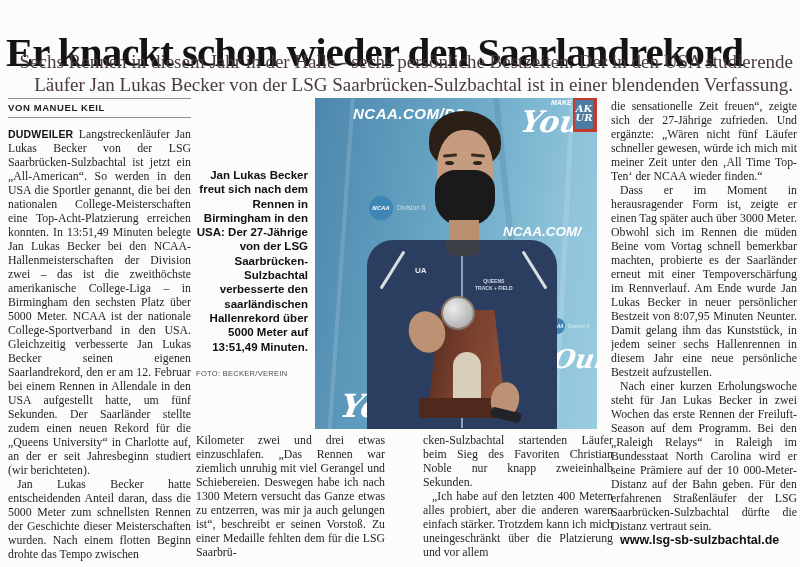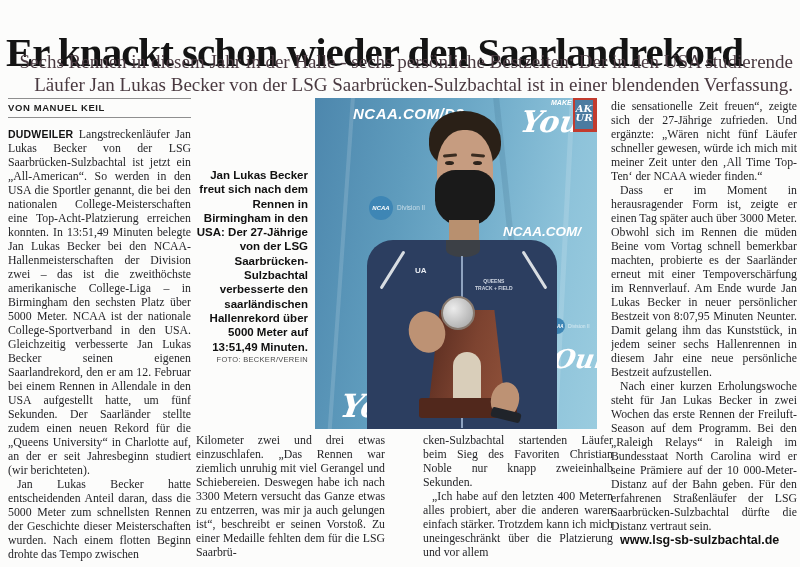--- a/index.html
+++ b/index.html
@@ -26,21 +26,21 @@
   .col4{left:611px;top:99px;width:186px;height:466px;}
   .city-lead{font-family:"Liberation Sans",sans-serif;font-weight:bold;font-size:10.5px;
              letter-spacing:.2px;color:#111;}
   .website{font-family:"Liberation Sans",sans-serif;font-weight:bold;font-size:12.5px;
            color:#111;text-indent:0;margin-top:1px;}
   
   .caption-block{position:absolute;left:196px;top:168px;width:112px;}
   .caption{font-family:"Liberation Sans",sans-serif;font-weight:bold;font-size:11.5px;
            line-height:14.3px;color:#101010;text-align:right;}
   .photo-credit{font-family:"Liberation Sans",sans-serif;font-size:7.5px;letter-spacing:.3px;
-                color:#4a4a4a;margin-top:1px;text-align:right;}
+                color:#4a4a4a;margin-top:15px;text-align:left;}
   
   .photo{position:absolute;left:315px;top:98px;width:282px;height:331px;overflow:hidden;
          background:linear-gradient(100deg,#4d87ad 0%,#5f9cbd 30%,#74afcc 55%,#8ec3da 80%,#9accdf 100%);}
   .fold{position:absolute;background:rgba(255,255,255,.14);}
   .fold.f1{left:24px;top:-10px;width:4px;height:360px;transform:rotate(4deg);}
   .fold.f2{left:196px;top:-10px;width:6px;height:360px;transform:rotate(-6deg);background:rgba(0,40,70,.10);}
   .fold.f3{left:246px;top:-10px;width:5px;height:360px;transform:rotate(3deg);}
   .bd-txt{position:absolute;color:#fff;font-family:"Liberation Sans",sans-serif;
           font-weight:bold;font-style:italic;white-space:nowrap;}
   .script{font-family:"DejaVu Serif",serif;font-style:italic;font-weight:bold;
@@ -169,21 +169,21 @@
     <div class="trophy-body"></div>
     <div class="trophy-arch"></div>
     <div class="trophy-base"></div>
     <div class="trophy-medal"></div>
     <div class="hand left"></div>
     <div class="hand right"></div>
     <div class="watch"></div>
   </div>
 
   <div class="body-col col2">
-    <p class="noindent">Kilometer zwei und drei etwas einzuschlafen. „Das Rennen war ziemlich unruhig mit viel Gerangel und Schiebereien. Deswegen habe ich nach 3300 Metern versucht das Ganze etwas zu entzerren, was mir ja auch gelungen ist“, beschreibt er seinen Vorstoß. Zu einer Medaille fehlten dem für die LSG Saarbrü-</p>
+    <p class="noindent">Kilometer zwei und drei etwas einzuschlafen. „Das Rennen war ziemlich unruhig mit viel Gerangel und Schiebereien. Deswegen habe ich nach 1300 Metern versucht das Ganze etwas zu entzerren, was mir ja auch gelungen ist“, beschreibt er seinen Vorstoß. Zu einer Medaille fehlten dem für die LSG Saarbrü-</p>
   </div>
 
   <div class="body-col col3">
     <p class="noindent">cken-Sulzbachtal startenden Läufer beim Sieg des Favoriten Christian Noble nur knapp zweieinhalb Sekunden.</p>
     <p>„Ich habe auf den letzten 400 Metern alles probiert, aber die anderen waren einfach stärker. Trotzdem kann ich mich uneingeschränkt über die Platzierung und vor allem</p>
   </div>
 
   <div class="body-col col4">
     <p class="noindent">die sensationelle Zeit freuen“, zeigte sich der 27-Jährige zufrieden. Und ergänzte: „Wären nicht fünf Läufer schneller gewesen, würde ich mich mit meiner Zeit unter den ‚All Time Top-Ten‘ der NCAA wieder finden.“</p>
     <p>Dass er im Moment in herausragender Form ist, zeigte er einen Tag später auch über 3000 Meter. Obwohl sich im Rennen die müden Beine vom Vortag schnell bemerkbar machten, probierte es der Saarländer erneut mit einer Tempoverschärfung im Rennverlauf. Am Ende wurde Jan Lukas Becker in neuer persönlicher Bestzeit von 8:07,95 Minuten Neunter. Damit gelang ihm das Kunststück, in jedem seiner sechs Hallenrennen in diesem Jahr eine neue persönliche Bestzeit aufzustellen.</p>

